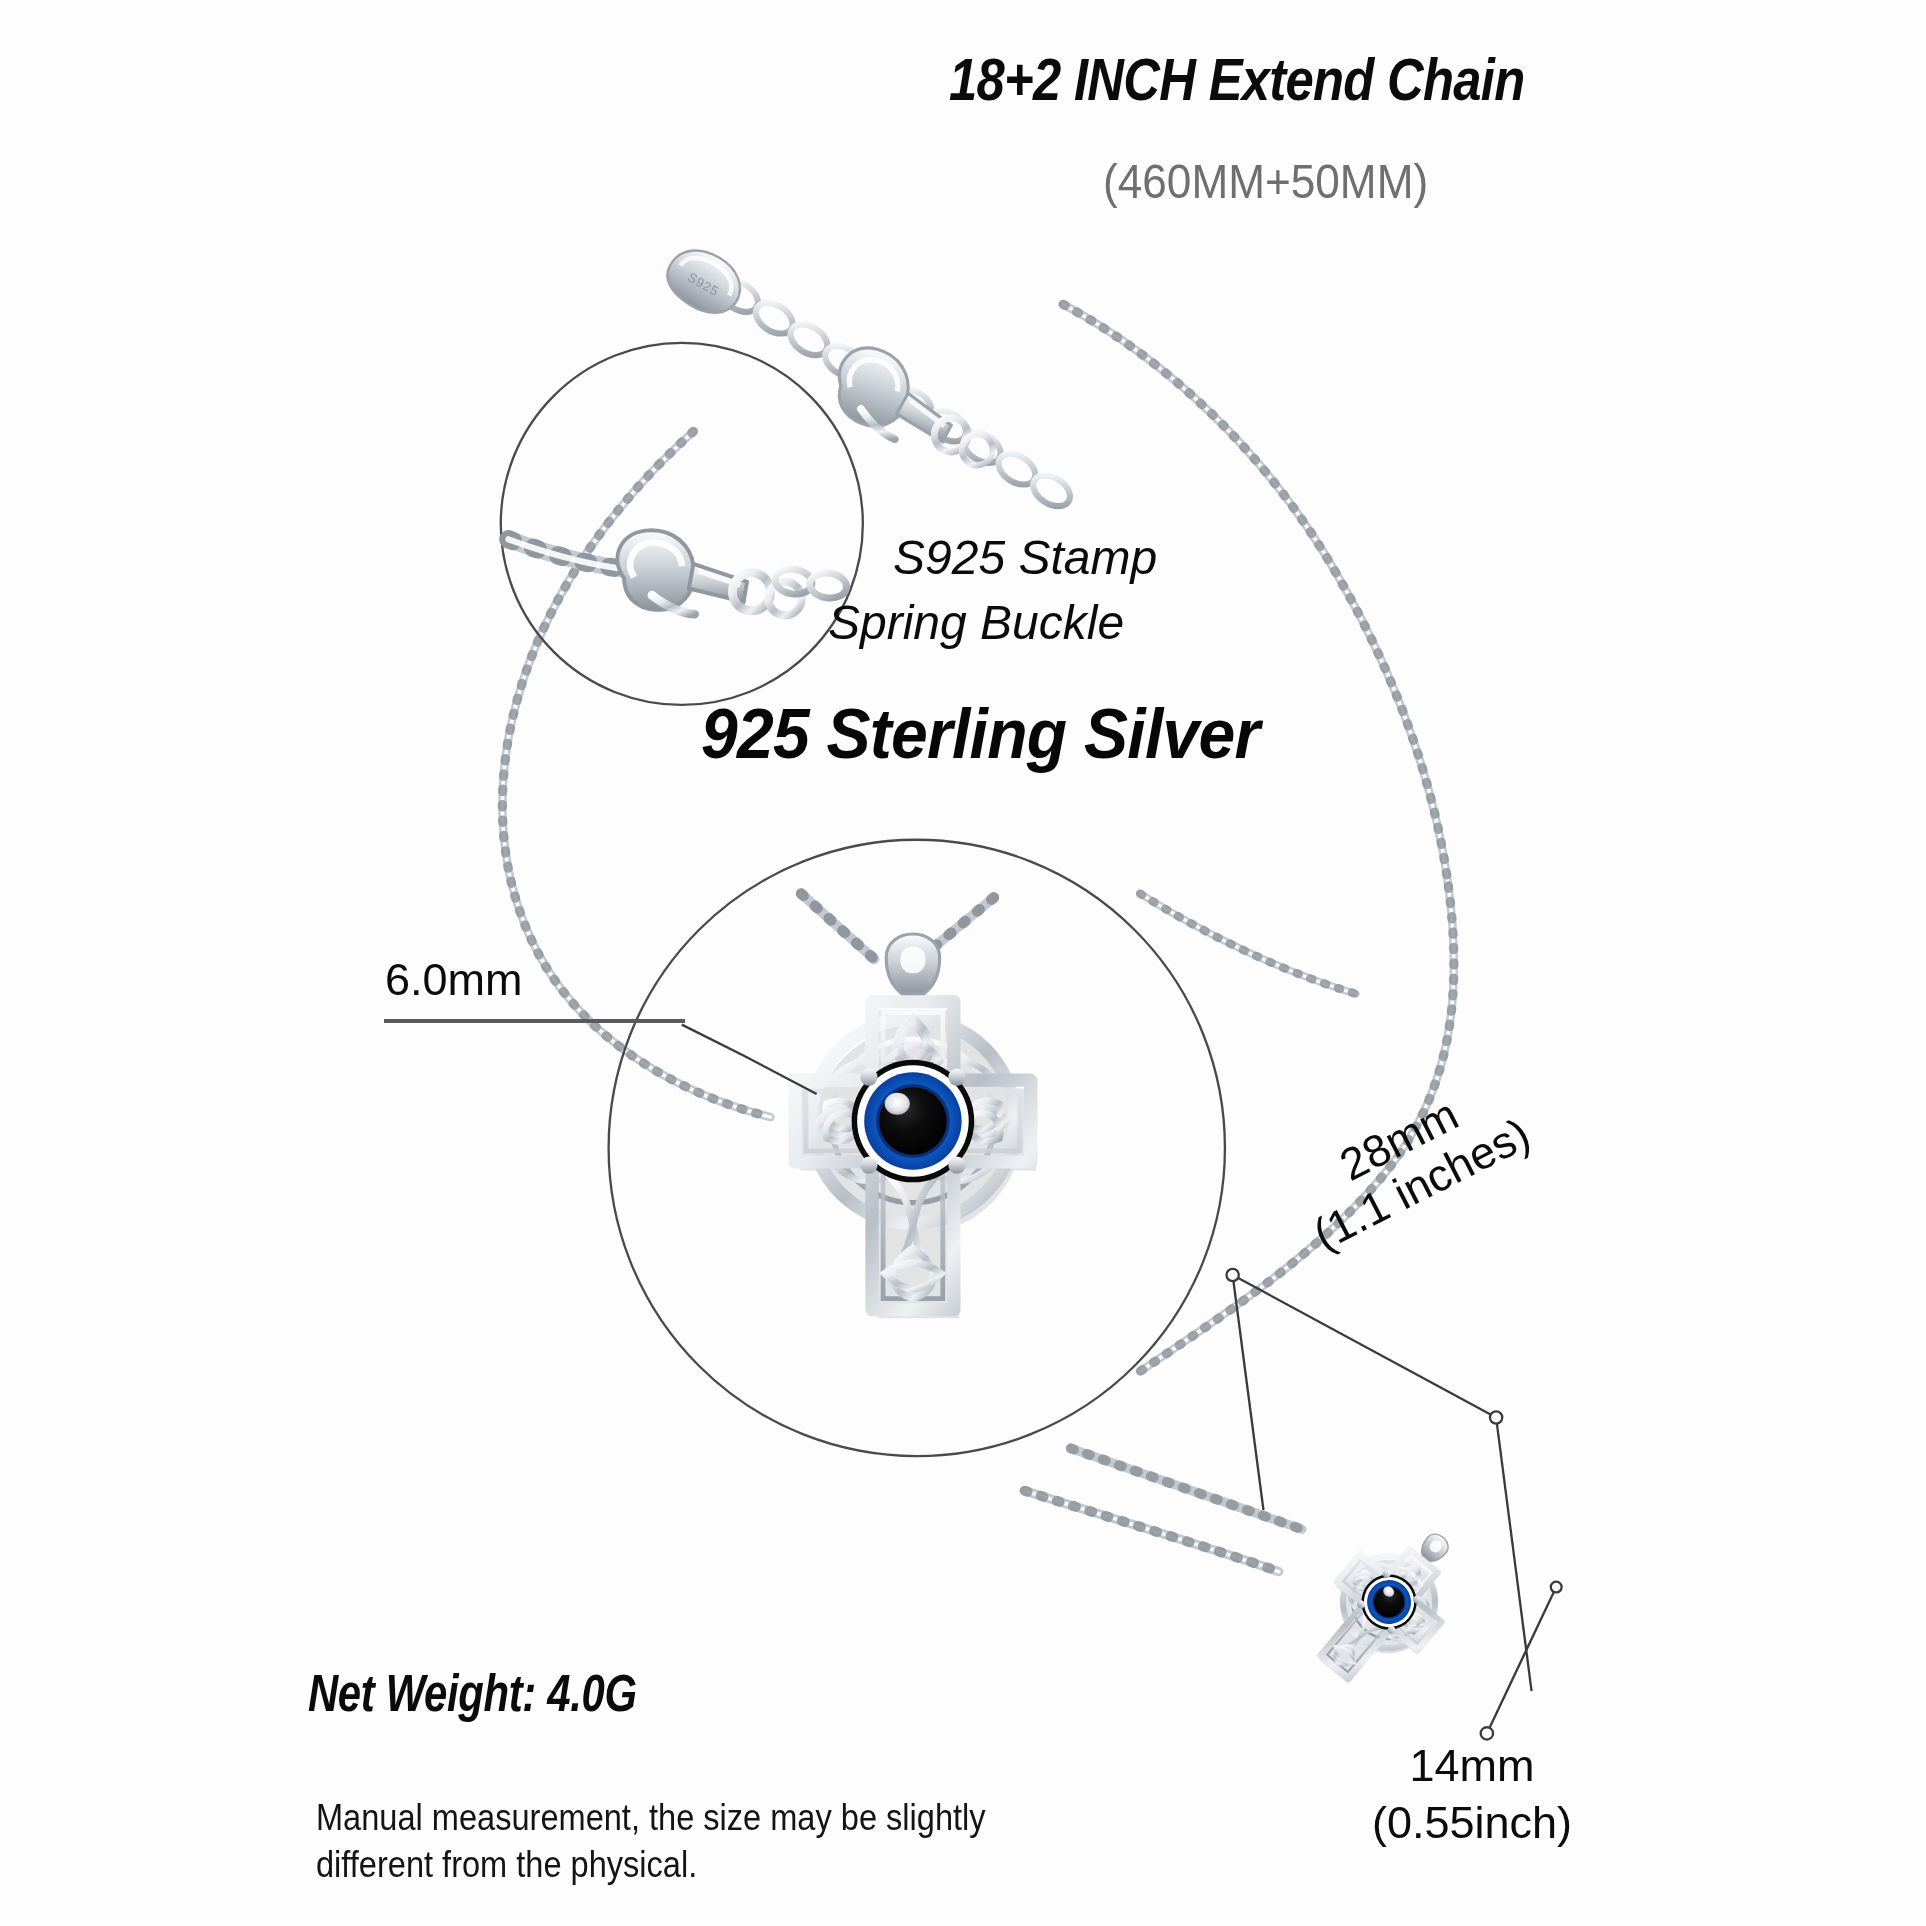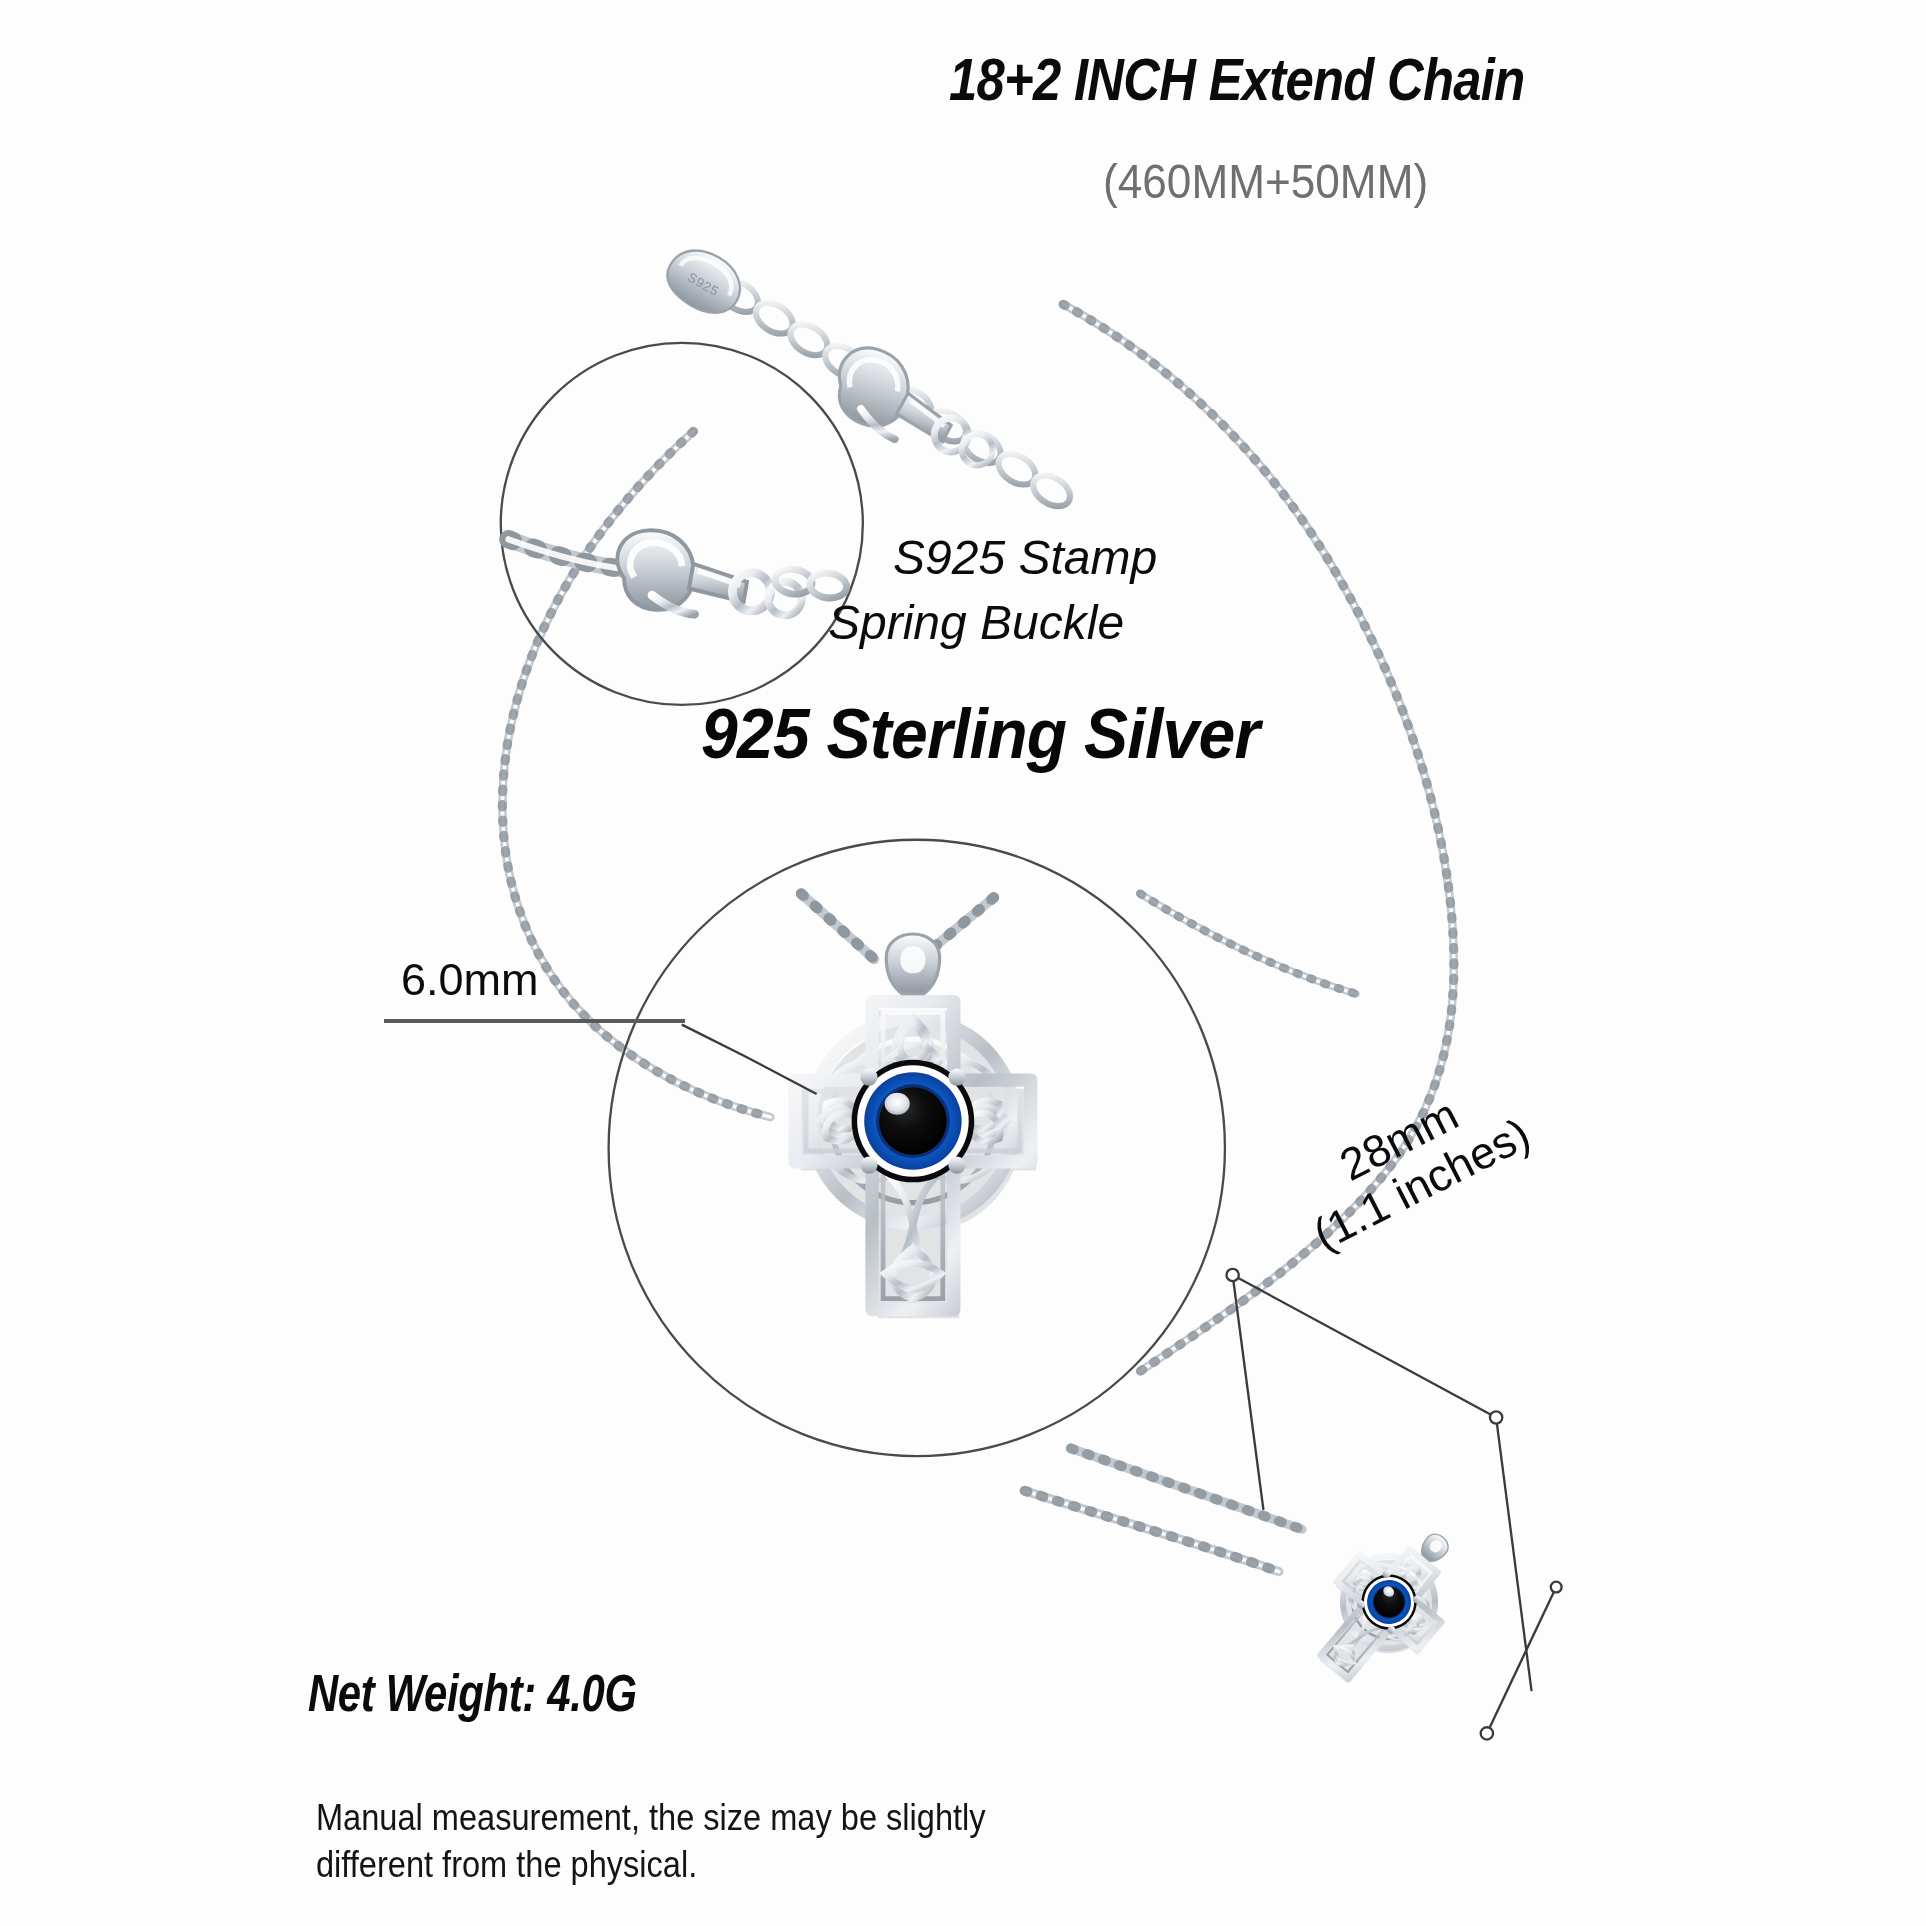--- a/index.html
+++ b/index.html
@@ -388,30 +388,34 @@
 
   <div class="abs t-headline" style="left:949px; top:46px;">18+2 INCH Extend Chain</div>
 
   <div class="abs t-subhead" style="left:1103px; top:154px;">(460MM+50MM)</div>
 
   <div class="abs t-callout" style="left:869px; top:532px;margin-left:24px;">S925 Stamp</div>
   <div class="abs t-callout" style="left:828px; top:597px;">Spring Buckle</div>
 
   <div class="abs t-silver" style="left:701px; top:693px;">925 Sterling Silver</div>
 
-  <div class="abs" style="left:401px; top:954px;">
+  <div class="abs" style="left:385px; top:954px;">
     <div class="t-dim">6.0mm</div>
   </div>
   <div class="abs leader-rule" style="left:384px; top:1019px; width:301px;"></div>
 
   <div class="abs" style="left:1283px; top:1171px; transform: rotate(-27deg); transform-origin: left top;">
     <div class="t-dim-rot">28mm</div>
     <div class="t-dim-rot">(1.1 inches)</div>
   </div>
 
+  <div class="abs" style="left:1310px; top:1740px; text-align:center; width:324px;">
+    <div class="t-dim" style="display:block;">14mm</div>
+    <div class="t-dim" style="display:block; margin-top:4.6px;">(0.55inch)</div>
+  </div>
 
   <div class="abs t-weight" style="left:308px; top:1664px;">Net Weight: 4.0G</div>
 
   <div class="abs t-disclaimer" style="left:316px; top:1795px;">
     <div>Manual measurement, the size may be slightly</div>
     <div>different from the physical.</div>
   </div>
 
 </div>
 

